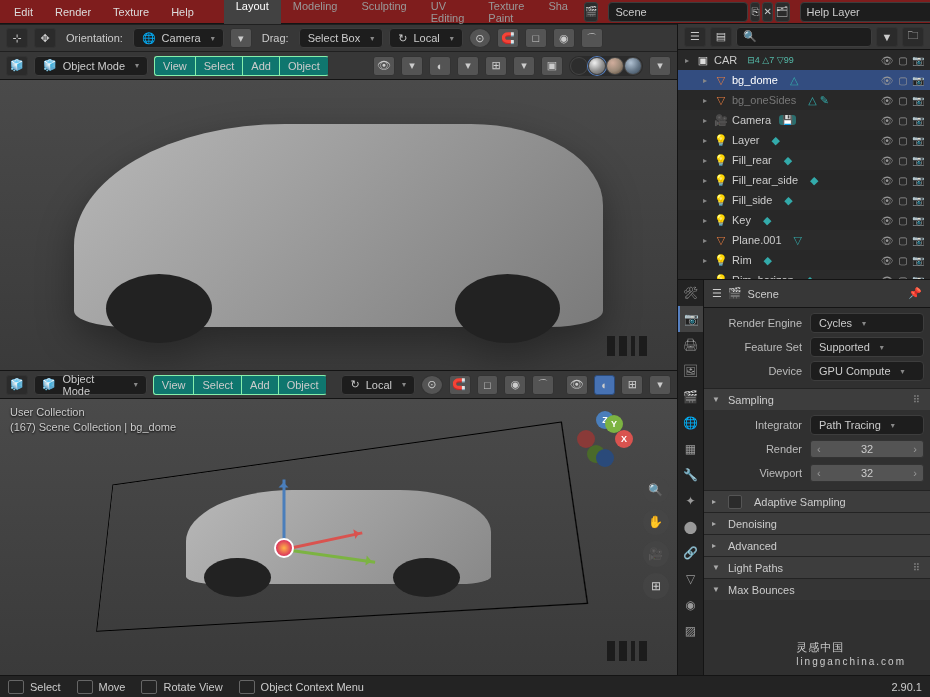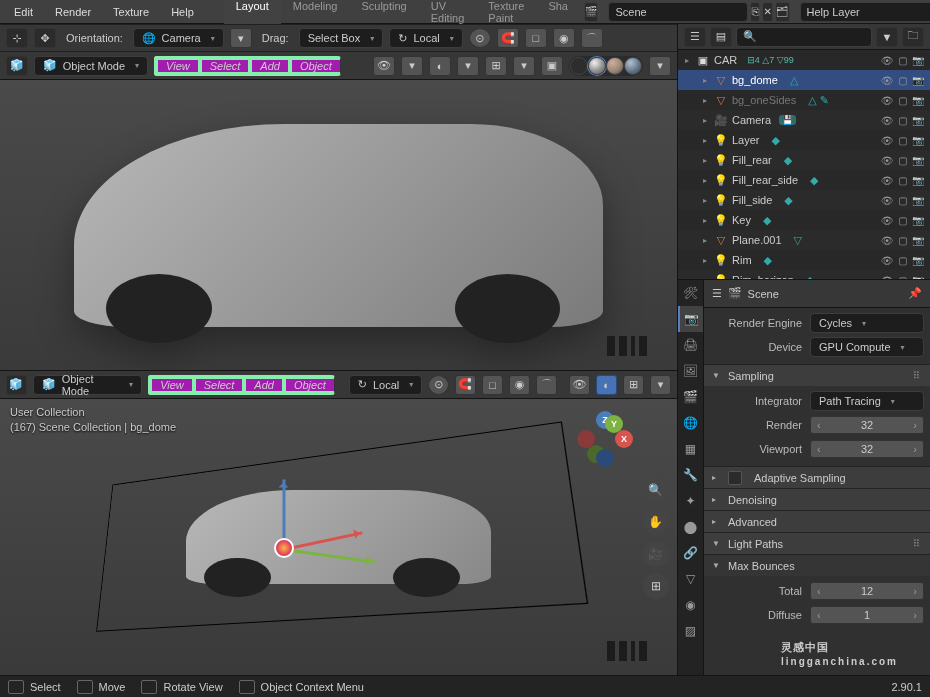--- a/index.html
+++ b/index.html
@@ -1,32 +1,32 @@
 <!DOCTYPE html>
 <html><head>
 <meta charset="utf-8">
 <style>
 * { margin:0; padding:0; box-sizing:border-box; font-family:-apple-system,Segoe UI,Helvetica,Arial,sans-serif; font-size:11px; color:#ccc; }
 body { background:#232323; width:930px; height:697px; overflow:hidden; position:relative; }
 
 
-.menubar { height:24px; background:#404040; display:flex; align-items:center; padding:0 4px; gap:2px; border-bottom:1px solid #141414; }
+.menubar { height:24px; background:#7f1d1d; display:flex; align-items:center; padding:0 4px; gap:2px; border-bottom:1px solid #141414; }
 .menu-item { padding:4px 10px; cursor:pointer; color:#ddd; }
 .ws-tabs { display:flex; margin-left:18px; gap:0; }
 .ws-tab { padding:4px 12px; color:#999; cursor:pointer; border-radius:3px 3px 0 0; }
 .ws-tab.active { background:#424242; color:#fff; }
 .scene-box { display:flex; align-items:center; background:#1d1d1d; border:1px solid #3d3d3d; border-radius:4px; height:20px; padding:0 6px; min-width:140px; margin-left:8px; gap:6px; }
 .mini-btn { width:20px; height:20px; background:#2b2b2b; border:1px solid #3d3d3d; border-radius:3px; display:flex; align-items:center; justify-content:center; cursor:pointer; font-size:10px; }
 
 
 .toolheader { height:28px; background:#373737; display:flex; align-items:center; padding:0 6px; gap:6px; border-top:1px solid #202020; border-bottom:1px solid #202020; }
 .th2 { height:28px; background:#373737; display:flex; align-items:center; padding:0 6px; gap:6px; border-bottom:1px solid #141414; }
 .dd { background:#1d1d1d; border:1px solid #3d3d3d; border-radius:4px; height:20px; padding:0 8px 0 8px; display:flex; align-items:center; gap:6px; cursor:pointer; position:relative; }
 .dd::after { content:'▾'; font-size:8px; color:#888; margin-left:4px; }
-.btn { background:#a21caf; border:4px solid #86efac; border-radius:3px; height:20px; padding:0 8px; display:flex; align-items:center; cursor:pointer;font-style:italic; }
+.btn { background:#0f766e; border:1px solid #86efac; border-radius:3px; height:20px; padding:0 8px; display:flex; align-items:center; cursor:pointer; }
 .btn-group { display:flex; }
 .btn-group .btn { border-radius:0; border-right:none; }
 .btn-group .btn:first-child { border-radius:3px 0 0 3px; }
 .btn-group .btn:last-child { border-radius:0 3px 3px 0; border-right:1px solid #333; }
 .iconbtn { width:22px; height:20px; background:#545454; border:1px solid #333; border-radius:3px; display:flex; align-items:center; justify-content:center; cursor:pointer; font-size:11px; }
 .iconbtn.dark { background:#2b2b2b; }
 .iconbtn.blue { background:#4772b3; border-color:#2a4a7a; }
 .label { color:#ccc; padding:0 4px; }
 .shading-balls { display:flex; gap:0; background:#2b2b2b; border-radius:10px; padding:1px; }
 .ball { width:18px; height:18px; border-radius:50%; border:1px solid #444; cursor:pointer; }
@@ -121,21 +121,21 @@
 .arr.x { background:#d9534f; transform:rotate(-12deg); } .arr.x::after{ border-left-color:#d9534f;}
 .arr.y { background:#7cb342; transform:rotate(8deg) scaleX(1.15); } .arr.y::after{ border-left-color:#7cb342;}
 .arr.z { background:#4a7ebb; transform:rotate(-90deg); width:70px;} .arr.z::after{ border-left-color:#4a7ebb;}
 .origin { position:absolute; left:-10px; top:-10px; width:20px; height:20px; border-radius:50%; background:radial-gradient(#ffb347,#c06); border:2px solid #fff; }
 
 .wirebox { position:absolute; left:10%; top:18%; width:72%; height:62%; border:1px solid #000; transform:perspective(600px) rotateX(18deg) rotateY(-18deg); }
 
 .corner-marks { position:absolute; right:30px; bottom:14px; display:flex; gap:4px; }
 .corner-marks span { width:8px; height:20px; background:#1c1c1c; }
 
-.watermark { position:absolute; right:32px; bottom:30px; font-size:20px; color:rgba(255,255,255,.25); font-weight:bold; letter-spacing:1px; pointer-events:none; }
+.watermark { position:absolute; right:24px; bottom:30px; font-size:20px; color:rgba(255,255,255,.25); font-weight:normal; letter-spacing:1px; pointer-events:none; }
 .watermark small { display:block; font-size:10px; letter-spacing:2px; text-align:right; }
 </style>
 </head>
 <body>
 
 <div class="menubar">
   <span class="menu-item">Edit</span>
   <span class="menu-item">Render</span>
   <span class="menu-item">Texture</span>
   <span class="menu-item">Help</span>
@@ -480,20 +480,28 @@
         <div class="subpanel">
           <div class="prop-field">
               <span class="flabel">Render Engine</span>
               <span class="fval">
                 <div class="dd">
                   <span>Cycles</span>
                 </div>
               </span>
             </div>
           <div class="prop-field">
+              <span class="flabel">Feature Set</span>
+              <span class="fval">
+                <div class="dd">
+                  <span>Supported</span>
+                </div>
+              </span>
+            </div>
+          <div class="prop-field">
               <span class="flabel">Device</span>
               <span class="fval">
                 <div class="dd">
                   <span>GPU Compute</span>
                 </div>
               </span>
             </div>
         </div>
         <div class="panel-head">
             <span class="tw2">▼</span>
@@ -541,38 +549,20 @@
           </div>
         <div class="panel-head">
             <span class="tw2">▼</span>
             <span>Light Paths</span>
             <span class="gridic">⠿</span>
           </div>
         <div class="panel-head" style="background:#353535">
             <span class="tw2">▼</span>
             <span>Max Bounces</span>
           </div>
-        <div class="subpanel">
-          <div class="prop-field">
-              <span class="flabel">Total</span>
-              <span class="fval">
-                <div class="numfield">
-                  <span>12</span>
-                </div>
-              </span>
-            </div>
-          <div class="prop-field">
-              <span class="flabel">Diffuse</span>
-              <span class="fval">
-                <div class="numfield">
-                  <span>1</span>
-                </div>
-              </span>
-            </div>
-        </div>
       </div>
     </div>
   </div>
 </div>
 
 <div class="statusbar">
   <div class="sitem">
       <span class="sb-icon"></span>
       <span>Select</span>
     </div>

